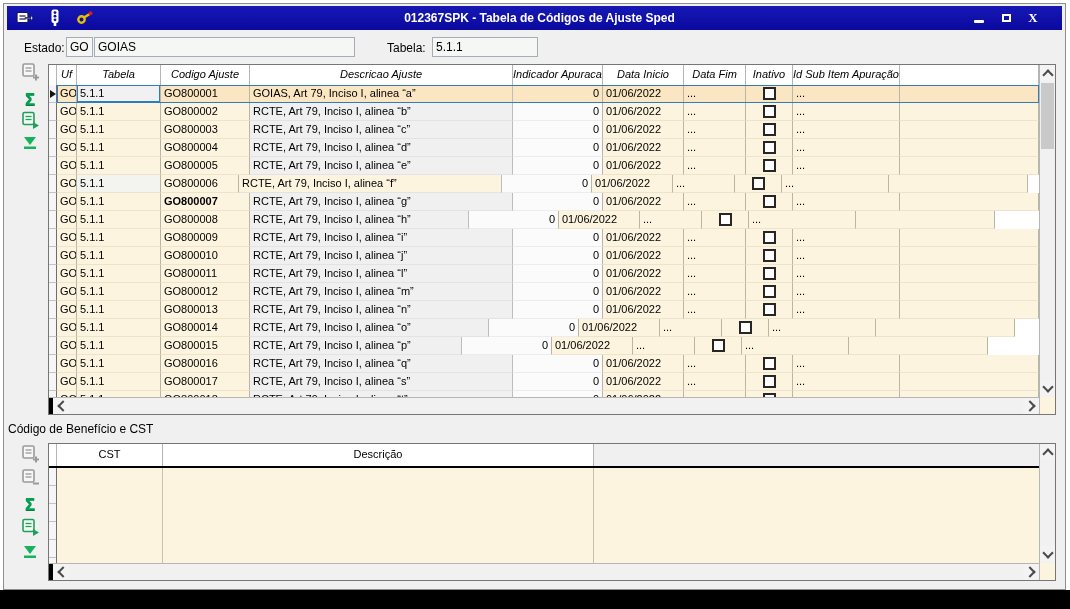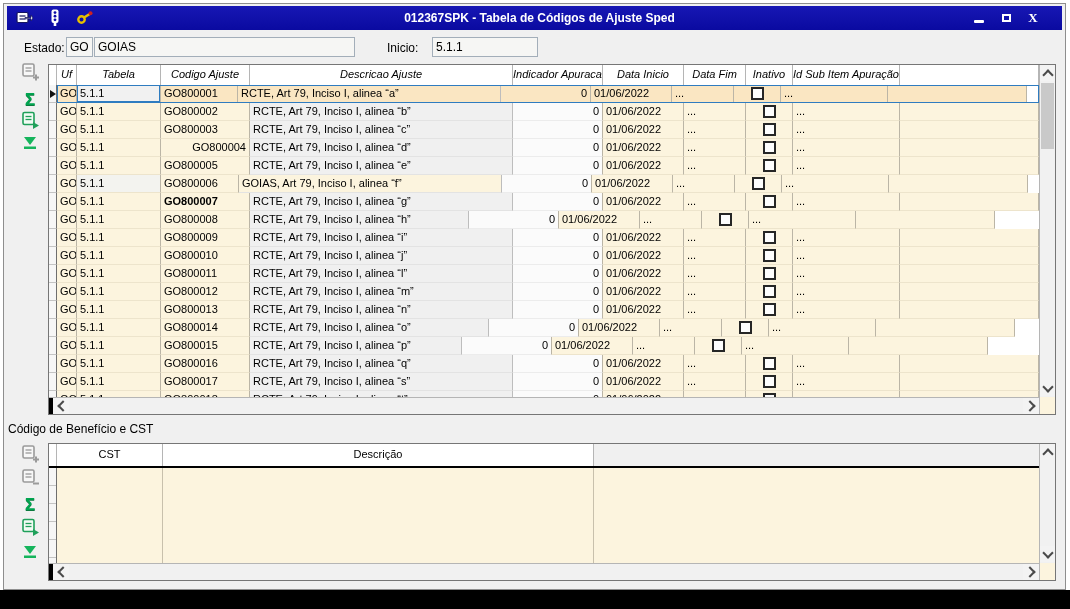--- a/index.html
+++ b/index.html
@@ -122,21 +122,21 @@
           </span>
         <span class="tb-btn">
             <span class="close-glyph">X</span>
           </span>
       </div>
     </div>
 
     <label class="flabel" style="left:20px;top:37px;">Estado:</label>
     <input class="inp" style="left: 62px; top: 33px; width: 27px;" readonly="" value="GO">
     <input class="inp" style="left: 90px; top: 33px; width: 261px;" readonly="" value="GOIAS">
-    <label class="flabel" style="left:383px;top:37px;">Inicio:</label>
+    <label class="flabel" style="left:383px;top:37px;">Tabela:</label>
     <input class="inp" style="left: 428px; top: 33px; width: 106px;" readonly="" value="5.1.1">
 
     <div class="tool" style="top:58px;">
       <span>
         <svg width="20" height="20" viewBox="0 0 20 20">
           <rect x="3" y="2" width="11" height="12" rx="1.5" fill="#F7F7F7" stroke="#9A9A9A" stroke-width="1.6"></rect>
           <line x1="5.5" y1="6" x2="11.5" y2="6" stroke="#9A9A9A" stroke-width="1.3"></line>
           <line x1="5.5" y1="9" x2="11.5" y2="9" stroke="#9A9A9A" stroke-width="1.3"></line>
           <line x1="16" y1="12.5" x2="16" y2="18.5" stroke="#9A9A9A" stroke-width="2"></line>
           <line x1="13" y1="15.5" x2="19" y2="15.5" stroke="#9A9A9A" stroke-width="2"></line>
@@ -179,22 +179,22 @@
           <div class="hcell" style="width: 107px;">Id Sub Item Apuração</div>
           <div class="hcell" style="width: 139px;"></div>
         </div>
       <div class="grows" id="mg-rows">
           <div class="grow">
             <div class="gcell selcol" style="width: 8px;">
               <div class="cur"></div>
             </div>
             <div class="gcell cream selbg" style="width: 20px;">GO</div>
             <div class="gcell cream selbg focuscell" style="width: 84px;">5.1.1</div>
-            <div class="gcell cream selbg" style="width: 77px;">GO800001</div>
-            <div class="gcell gray selbg" style="width: 263px;">RCTE, Art 79, Inciso I, alinea “a”</div>
+            <div class="gcell cream selbg" style="width: 89px;">GO800001</div>
+            <div class="gcell gray selbg" style="width: 263px;">GOIAS, Art 79, Inciso I, alinea “a”</div>
             <div class="gcell white num selbg" style="width: 90px;">0</div>
             <div class="gcell cream selbg" style="width: 81px;">01/06/2022</div>
             <div class="gcell cream selbg" style="width: 62px;">...</div>
             <div class="gcell cream ctr selbg" style="width: 47px;">
               <div class="cbx"></div>
             </div>
             <div class="gcell cream selbg" style="width: 107px;">...</div>
             <div class="gcell cream selbg" style="width: 139px;"></div>
             <div class="selov"></div>
           </div>
@@ -225,21 +225,21 @@
             <div class="gcell cream ctr" style="width: 47px;">
               <div class="cbx"></div>
             </div>
             <div class="gcell cream" style="width: 107px;">...</div>
             <div class="gcell cream" style="width: 139px;"></div>
           </div>
           <div class="grow">
             <div class="gcell selcol" style="width: 8px;"></div>
             <div class="gcell cream" style="width: 20px;">GO</div>
             <div class="gcell cream" style="width: 84px;">5.1.1</div>
-            <div class="gcell cream" style="width: 89px; text-align: right;">GO800004</div>
+            <div class="gcell cream" style="width: 89px;">GO800004</div>
             <div class="gcell gray" style="width: 263px;">RCTE, Art 79, Inciso I, alinea “d”</div>
             <div class="gcell white num" style="width: 90px;">0</div>
             <div class="gcell cream" style="width: 81px;">01/06/2022</div>
             <div class="gcell cream" style="width: 62px;">...</div>
             <div class="gcell cream ctr" style="width: 47px;">
               <div class="cbx"></div>
             </div>
             <div class="gcell cream" style="width: 107px;">...</div>
             <div class="gcell cream" style="width: 139px;"></div>
           </div>
@@ -256,21 +256,21 @@
               <div class="cbx"></div>
             </div>
             <div class="gcell cream" style="width: 107px;">...</div>
             <div class="gcell cream" style="width: 139px;"></div>
           </div>
           <div class="grow">
             <div class="gcell selcol" style="width: 8px;"></div>
             <div class="gcell cream" style="width: 20px;">GO</div>
             <div class="gcell cream altlight" style="width: 84px;">5.1.1</div>
             <div class="gcell cream" style="width: 78px;">GO800006</div>
-            <div class="gcell gray altcream" style="width: 263px;">GOIAS, Art 79, Inciso I, alinea “f”</div>
+            <div class="gcell gray altcream" style="width: 263px;">RCTE, Art 79, Inciso I, alinea “f”</div>
             <div class="gcell white num" style="width: 90px;">0</div>
             <div class="gcell cream" style="width: 81px;">01/06/2022</div>
             <div class="gcell cream" style="width: 62px;">...</div>
             <div class="gcell cream ctr" style="width: 47px;">
               <div class="cbx"></div>
             </div>
             <div class="gcell cream" style="width: 107px;">...</div>
             <div class="gcell cream" style="width: 139px;"></div>
           </div>
           <div class="grow">

